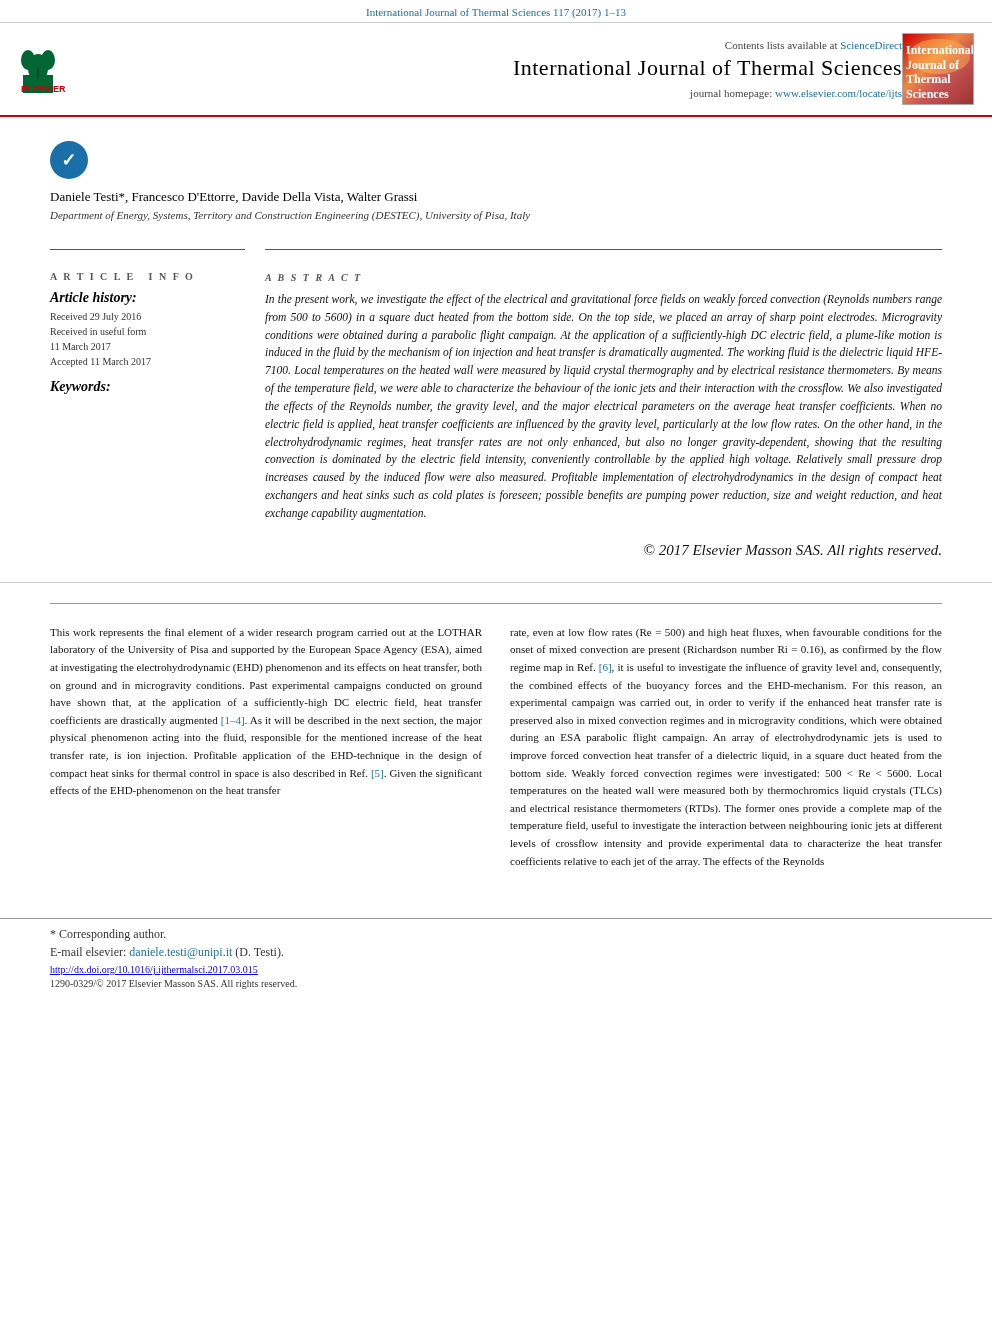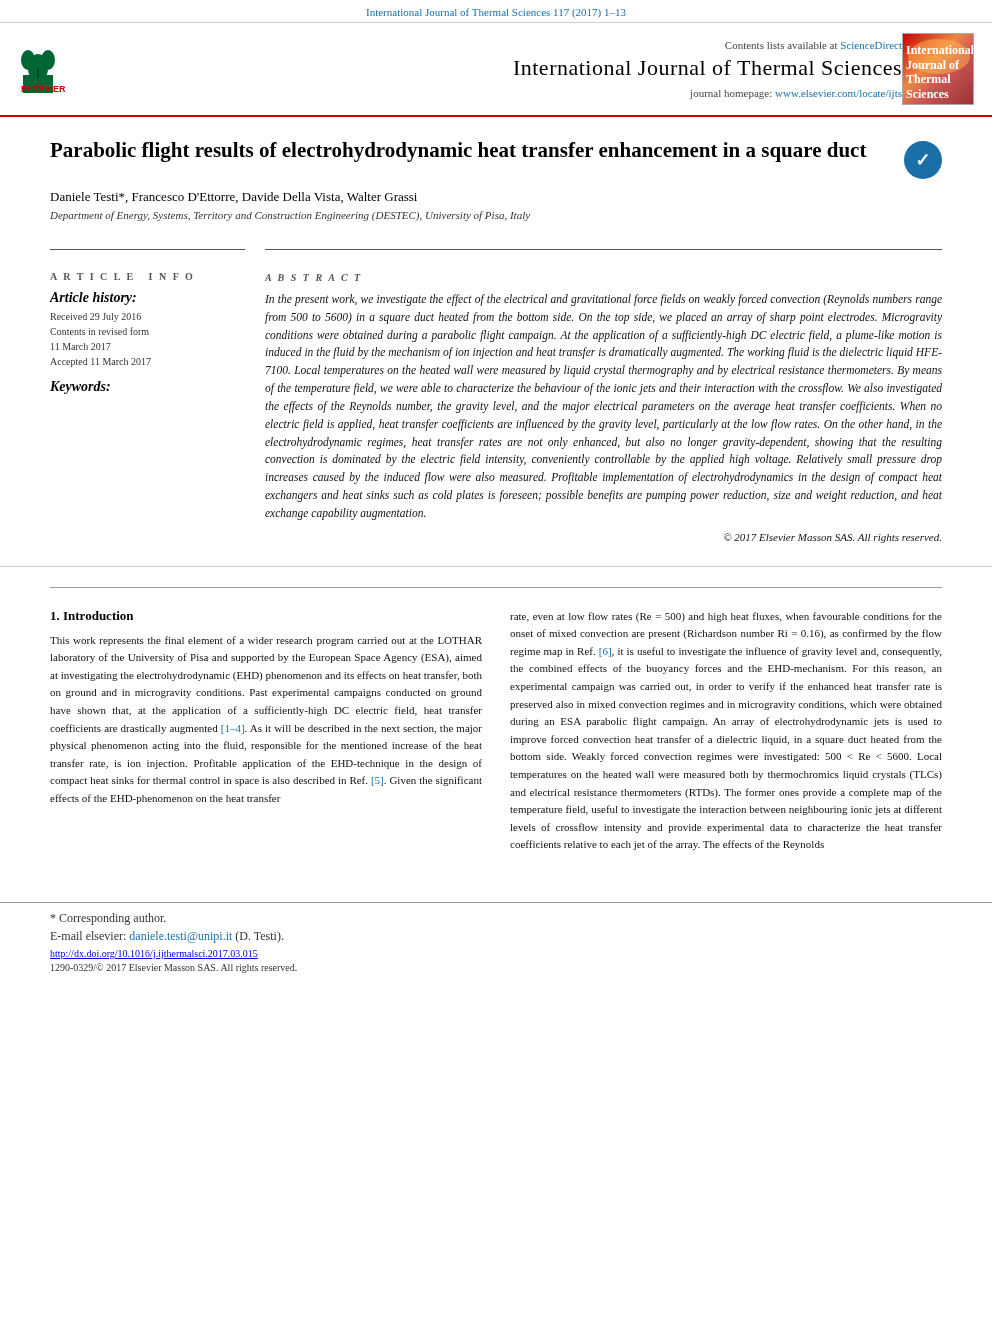--- a/index.html
+++ b/index.html
@@ -181,22 +181,22 @@
     }
 
     .abstract-text {
       font-size: 11.5px;
       line-height: 1.55;
       color: #111;
       text-align: justify;
     }
     .abstract-text .copyright {
       text-align: right;
-      margin-top: 6px;
-      font-size: 11px;
+      margin-top: 16px;
+      font-size: 15px;
     }
 
     
     .section-divider {
       border: none;
       border-top: 1px solid #999;
       margin: 20px 50px;
     }
 
     
@@ -290,40 +290,39 @@
     </div>
   </div>
 
   <div class="journal-thumb">
     <div class="journal-thumb-text">International Journal of<br>Thermal Sciences</div>
   </div>
 </div>
 
 <div class="article-container">
   <div class="article-title-section">
-    <h1 class="article-title">Parabolic flight results of electrohydrodynamic heat transfer enhancement in a square duct</h1>
     <div class="crossmark-badge">
       <div class="crossmark-circle">✓</div>
     </div>
   </div>
 
   <div class="authors">
     <span>Daniele Testi*, Francesco D'Ettorre, Davide Della Vista, Walter Grassi</span>
   </div>
   <div class="affiliation">Department of Energy, Systems, Territory and Construction Engineering (DESTEC), University of Pisa, Italy</div>
 
   <div class="two-col">
 
     <div class="article-info-col">
       <div class="col-heading">A R T I C L E &nbsp; I N F O</div>
 
       <div class="info-section-title">Article history:</div>
       <div class="info-section-body">
         <div>Received 29 July 2016</div>
-        <div>Contents in revised form</div>
+        <div>Received in useful form</div>
         <div>11 March 2017</div>
         <div>Accepted 11 March 2017</div>
       </div>
 
       <div class="info-section-title">Keywords:</div>
     </div>
 
     <div class="abstract-col">
       <div class="col-heading">A B S T R A C T</div>
       <div class="abstract-text">
@@ -333,21 +332,20 @@
     </div>
   </div>
 </div>
 
 <hr class="section-divider">
 
 <div class="body-container">
   <div class="body-two-col">
 
     <div class="body-left-col">
-      <div class="section-title">1. Introduction</div>
       <div class="body-text">
         This work represents the final element of a wider research program carried out at the LOTHAR laboratory of the University of Pisa and supported by the European Space Agency (ESA), aimed at investigating the electrohydrodynamic (EHD) phenomenon and its effects on heat transfer, both on ground and in microgravity conditions. Past experimental campaigns conducted on ground have shown that, at the application of a sufficiently-high DC electric field, heat transfer coefficients are drastically augmented <a href="#">[1–4]</a>. As it will be described in the next section, the major physical phenomenon acting into the fluid, responsible for the mentioned increase of the heat transfer rate, is ion injection. Profitable application of the EHD-technique in the design of compact heat sinks for thermal control in space is also described in Ref. <a href="#">[5]</a>. Given the significant effects of the EHD-phenomenon on the heat transfer
       </div>
     </div>
 
     <div class="body-right-col">
       <div class="body-text">
         rate, even at low flow rates (Re = 500) and high heat fluxes, when favourable conditions for the onset of mixed convection are present (Richardson number Ri = 0.16), as confirmed by the flow regime map in Ref. <a href="#">[6]</a>, it is useful to investigate the influence of gravity level and, consequently, the combined effects of the buoyancy forces and the EHD-mechanism. For this reason, an experimental campaign was carried out, in order to verify if the enhanced heat transfer rate is preserved also in mixed convection regimes and in microgravity conditions, which were obtained during an ESA parabolic flight campaign. An array of electrohydrodynamic jets is used to improve forced convection heat transfer of a dielectric liquid, in a square duct heated from the bottom side. Weakly forced convection regimes were investigated: 500 &lt; Re &lt; 5600. Local temperatures on the heated wall were measured both by thermochromics liquid crystals (TLCs) and electrical resistance thermometers (RTDs). The former ones provide a complete map of the temperature field, useful to investigate the interaction between neighbouring ionic jets at different levels of crossflow intensity and provide experimental data to characterize the heat transfer coefficients relative to each jet of the array. The effects of the Reynolds
       </div>
     </div>

